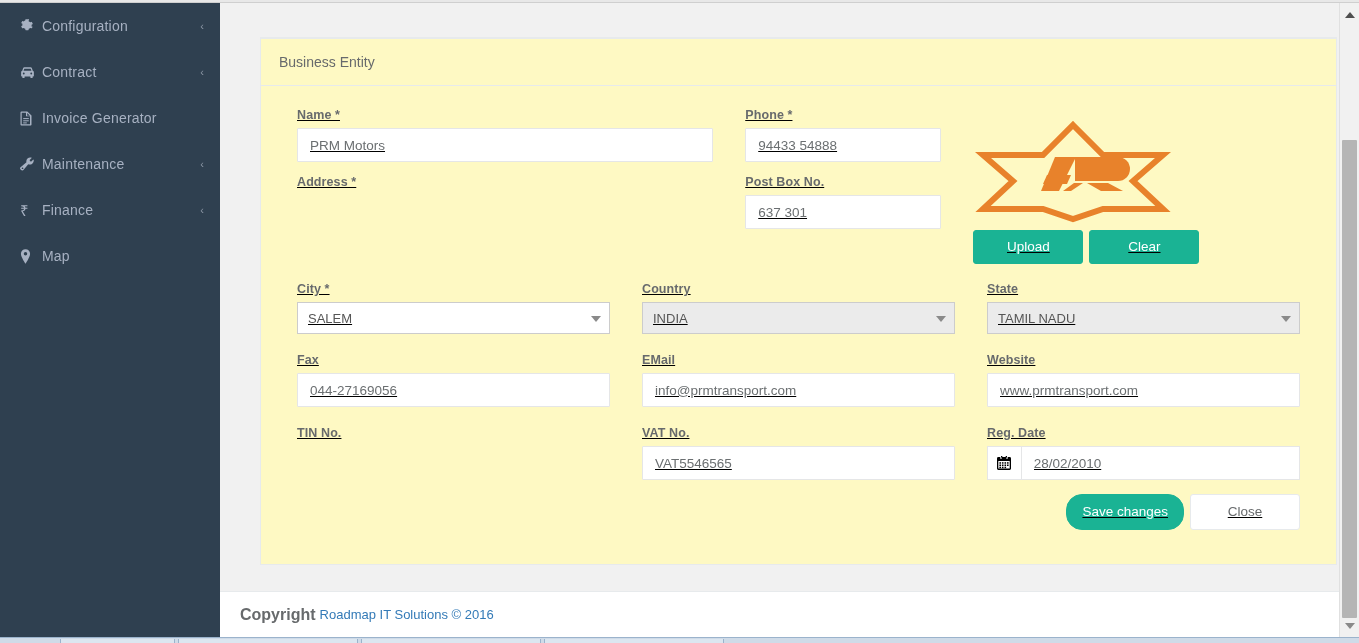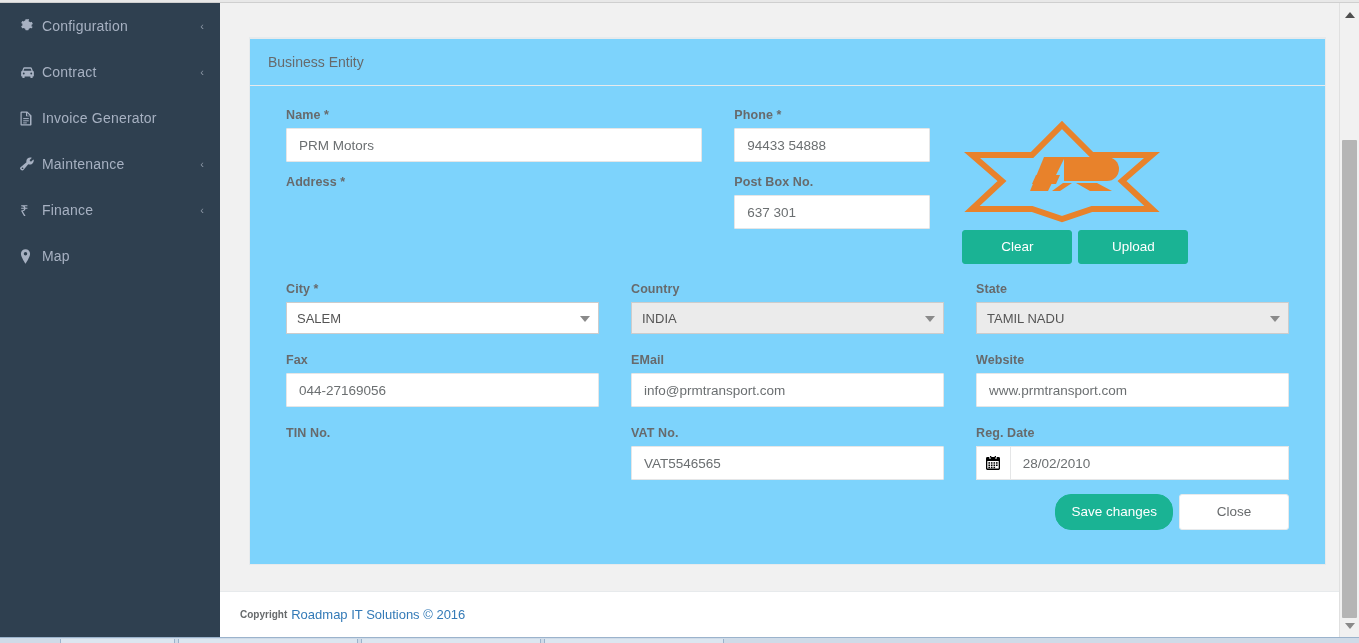--- a/index.html
+++ b/index.html
@@ -34,29 +34,29 @@
   .nav-icon svg { display: block; fill: #a7b1c2; }
   .nav-label { flex: 1; letter-spacing: .2px; }
   .nav-caret { font-size: 11px; color: #8b96a5; margin-left: auto; }
 
   
   .content {
     position: absolute; top: 3px; left: 220px; width: 1119px; height: 634px;
     background: #f1f1f1; overflow: hidden;
   }
   .card {
-    position: absolute; left: 29px; top: 34px; width: 1077px;
-    background: #7dd3fc; border: 1px solid #e7eaec; border-top: 2px solid #e7eaec;
+    position: absolute; left: 40px; top: 34px; width: 1077px;
+    background: #fef9c3; border: 1px solid #e7eaec; border-top: 2px solid #e7eaec;
   }
   .card-header {
     height: 47px; display: flex; align-items: center;
     padding: 0 16px 0 18px; border-bottom: 1px solid #e7eaec;
   }
   .card-title { font-size: 14px; color: #676a6c; }
-  .card-body { padding: 22px 20px 34px 20px; position: relative; }
+  .card-body { padding: 22px 20px 34px 20px; position: relative; text-decoration: underline; }
 
   
   .row { display: flex; }
   .col { padding: 0 16px; }
   .form-group { margin-bottom: 13px; }
   label.fl {
     display: block; font-size: 12.5px; font-weight: bold;
     color: #676a6c; margin-bottom: 6px; letter-spacing: .1px;
   }
   .fc {
@@ -121,21 +121,21 @@
   }
   .btn-save { padding: 9px 15px; border-radius: 16px; }
   .btn-close { padding: 9px 15px; width: 110px; }
 
   
   .footer {
     position: absolute; left: 220px; bottom: 6px; width: 1119px; height: 46px;
     background: #ffffff; border-top: 1px solid #e7eaec;
     display: flex; align-items: center; padding-left: 20px;
   }
-  .footer-strong { font-size: 10px; font-weight: bold; color: #676a6c; }
+  .footer-strong { font-size: 16px; font-weight: bold; color: #676a6c; }
   .footer-link { font-size: 13px; color: #337ab7; text-decoration: none; margin-left: 4px; }
 
   
   .scrollbar {
     position: absolute; top: 3px; right: 0; width: 20px; height: 634px;
     background: #f1f1f1; border-left: 1px solid #e0e0e0;
   }
   .sb-btn {
     position: absolute; left: 0; width: 19px; height: 19px;
     display: flex; align-items: center; justify-content: center;
@@ -280,22 +280,22 @@
                 <g fill="#e8822b">
                   <polygon points="80,46 101,46 84,80 66,80"></polygon>
                   <polygon points="72,64 96,64 92,73 68,73"></polygon>
                   <path d="M100 46h43a12 12 0 0 1 0 24h-43z"></path>
                   <polygon points="112,72 133,72 148,80 126,80"></polygon>
                   <polygon points="99,72 108,72 96,80 88,80"></polygon>
                 </g>
               </svg>
             </div>
             <div class="btn-row">
+              <button class="btn btn-teal btn-upload">Upload</button>
               <button class="btn btn-teal btn-clear">Clear</button>
-              <button class="btn btn-teal btn-upload">Upload</button>
             </div>
           </div>
 
         </div>
 
         <div class="row" style="margin-top:18px;">
           <div class="col" style="width:345px;">
             <label class="fl">City *</label>
             <div class="sel-wrap">
               <select class="fc-sel">

